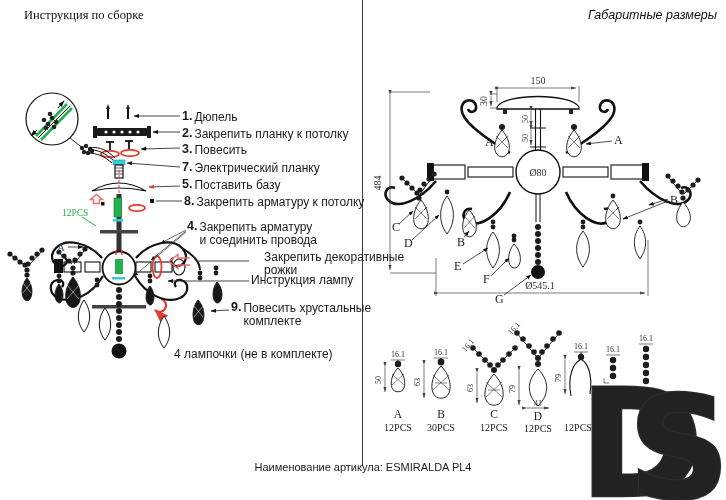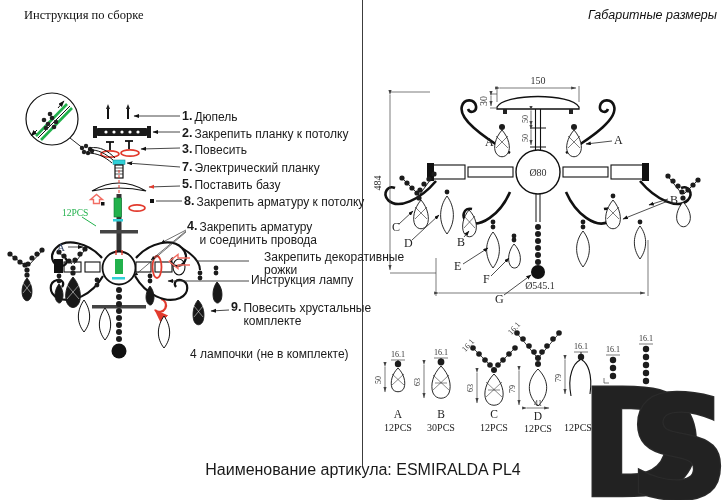--- a/index.html
+++ b/index.html
@@ -3,29 +3,29 @@
 <meta charset="utf-8">
 <style>
   html,body{margin:0;padding:0;background:#fff;}
   #canvas{position:relative;width:726px;height:500px;background:#fff;overflow:hidden;
           font-family:"Liberation Sans",sans-serif;color:#1a1a1a;}
   .abs{position:absolute;}
   #divider{left:362px;top:0;width:1px;height:466px;background:#3c3c3c;}
   .panel-title{font-size:12.5px;color:#111;}
   #title-left{left:24px;top:8px;font-family:Liberation Serif, serif;}
   #title-right{right:9px;top:8px;font-style:italic;}
-  #bottom-caption{left:363px;top:461px;transform:translateX(-50%);font-size:16px;white-space:nowrap;}
+  #bottom-caption{left:363px;top:461px;transform:translateX(-50%);font-size:11px;white-space:nowrap;}
   
   .step{position:absolute;display:flex;align-items:flex-start;line-height:12.5px;}
   .step .num{font-size:12.5px;font-weight:700;margin-right:2px;}
   .step .lbl{font-size:12px;white-space:pre-line;padding-top:1px;}
   .s0{left:182px;top:110px;} .s1{left:182px;top:127px;} .s2{left:182px;top:143px;}
   .s3{left:182px;top:161px;} .s4{left:182px;top:178px;} .s5{left:184px;top:195px;}
   .s6{left:187px;top:220px;} .s7{left:264px;top:250px;} .s8{left:251px;top:273px;}
-  .s9{left:231px;top:301px;} .s10{left:190px;top:347px;text-align:right;}
+  .s9{left:231px;top:301px;} .s10{left:174px;top:347px;text-align:right;}
   
   text{fill:#222;}
   .dimtxt{font-family:"Liberation Serif",serif;font-size:10px;fill:#333;}
   .dimtxt-sm{font-family:"Liberation Serif",serif;font-size:8px;fill:#333;}
   .callout{font-family:"Liberation Serif",serif;font-size:12px;fill:#222;}
   .rowletter{font-family:"Liberation Serif",serif;font-size:11.5px;fill:#222;}
   .rowqty{font-family:"Liberation Serif",serif;font-size:10px;fill:#222;}
   .pcs-green{font-family:"Liberation Serif",serif;font-size:9.5px;fill:#22B14C;}
   .a-navy{font-family:"Liberation Serif",serif;font-size:11px;fill:#3a4a6b;}
   #logo{left:576px;top:376px;width:150px;height:124px;z-index:6;}

